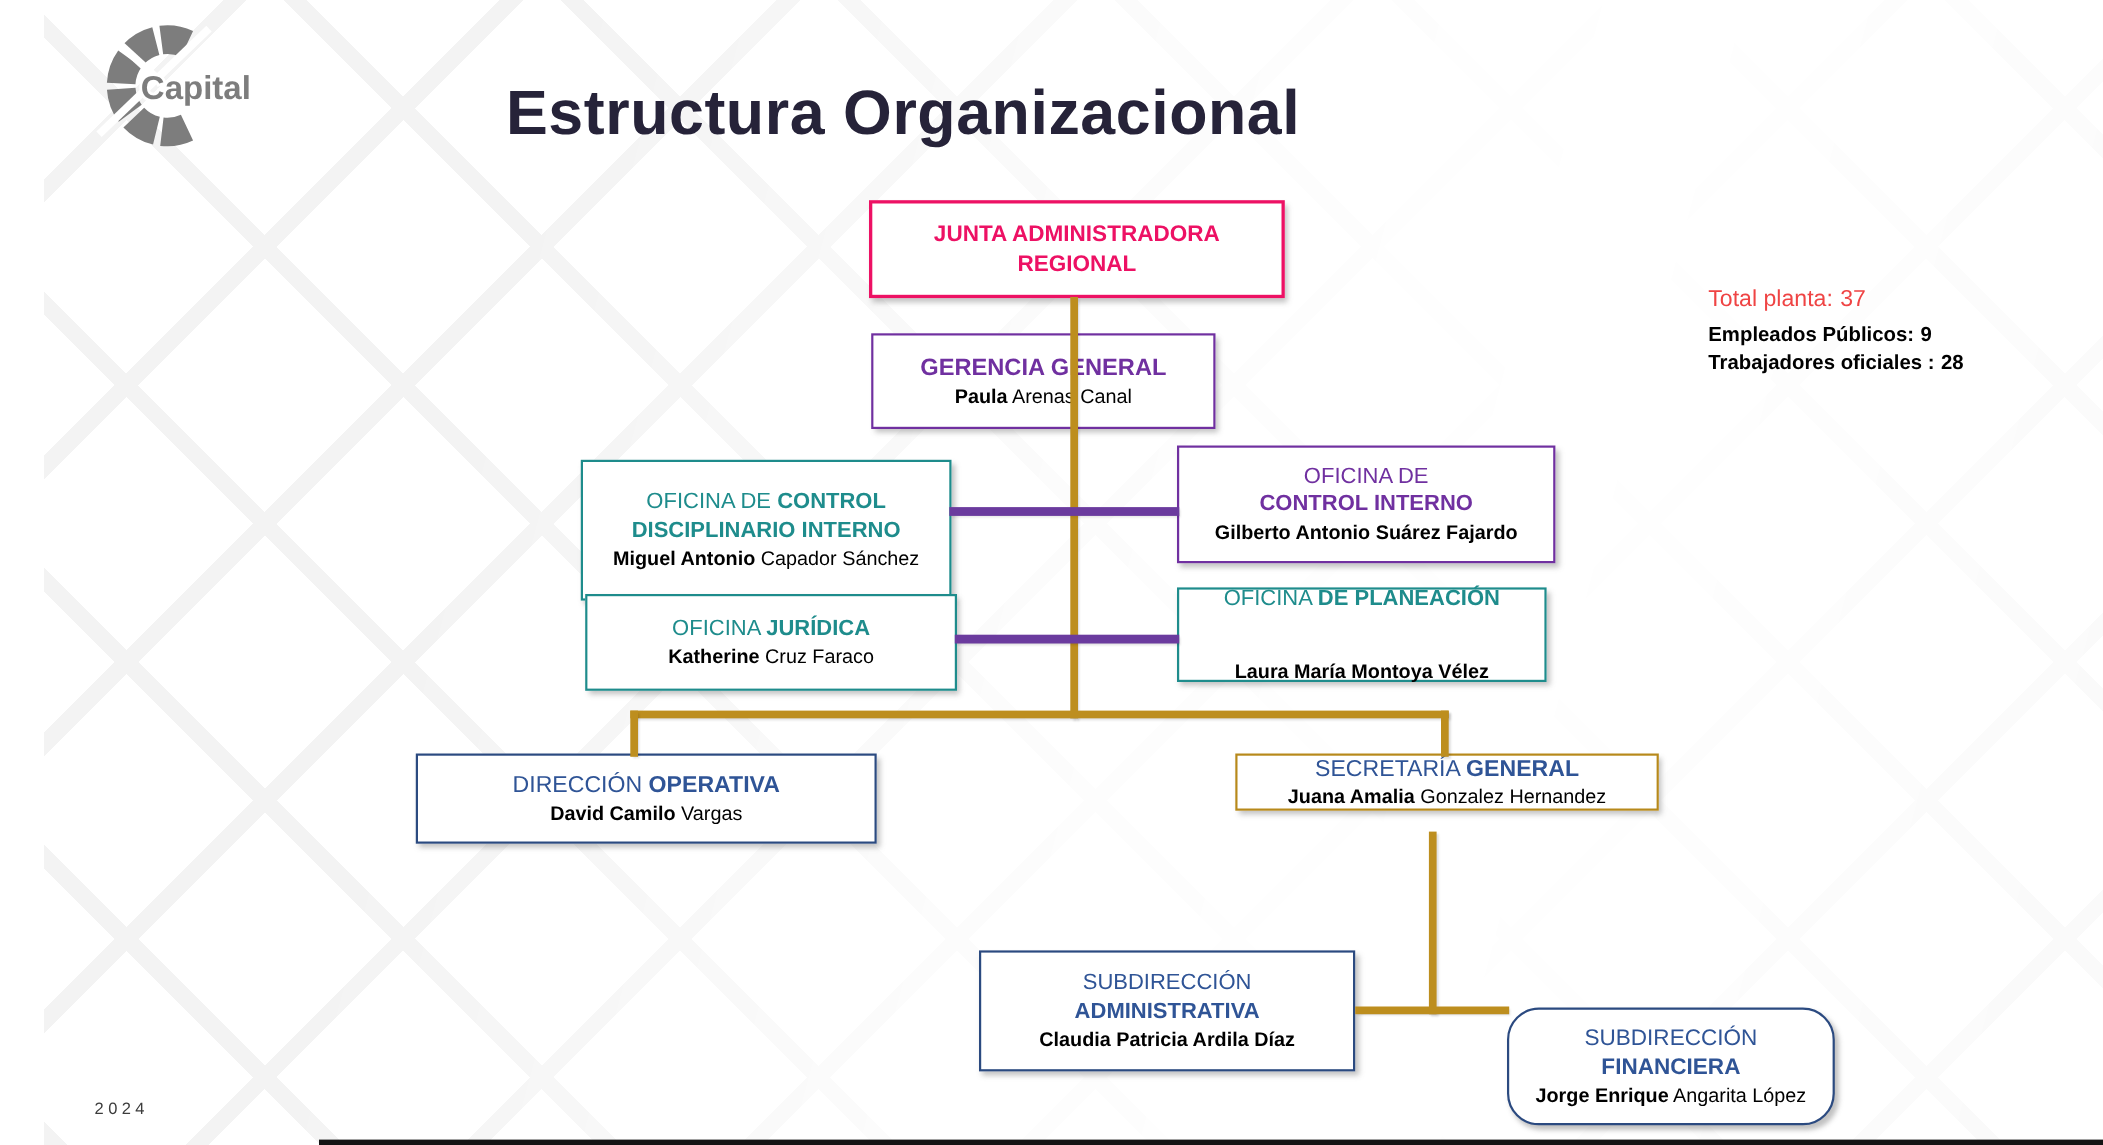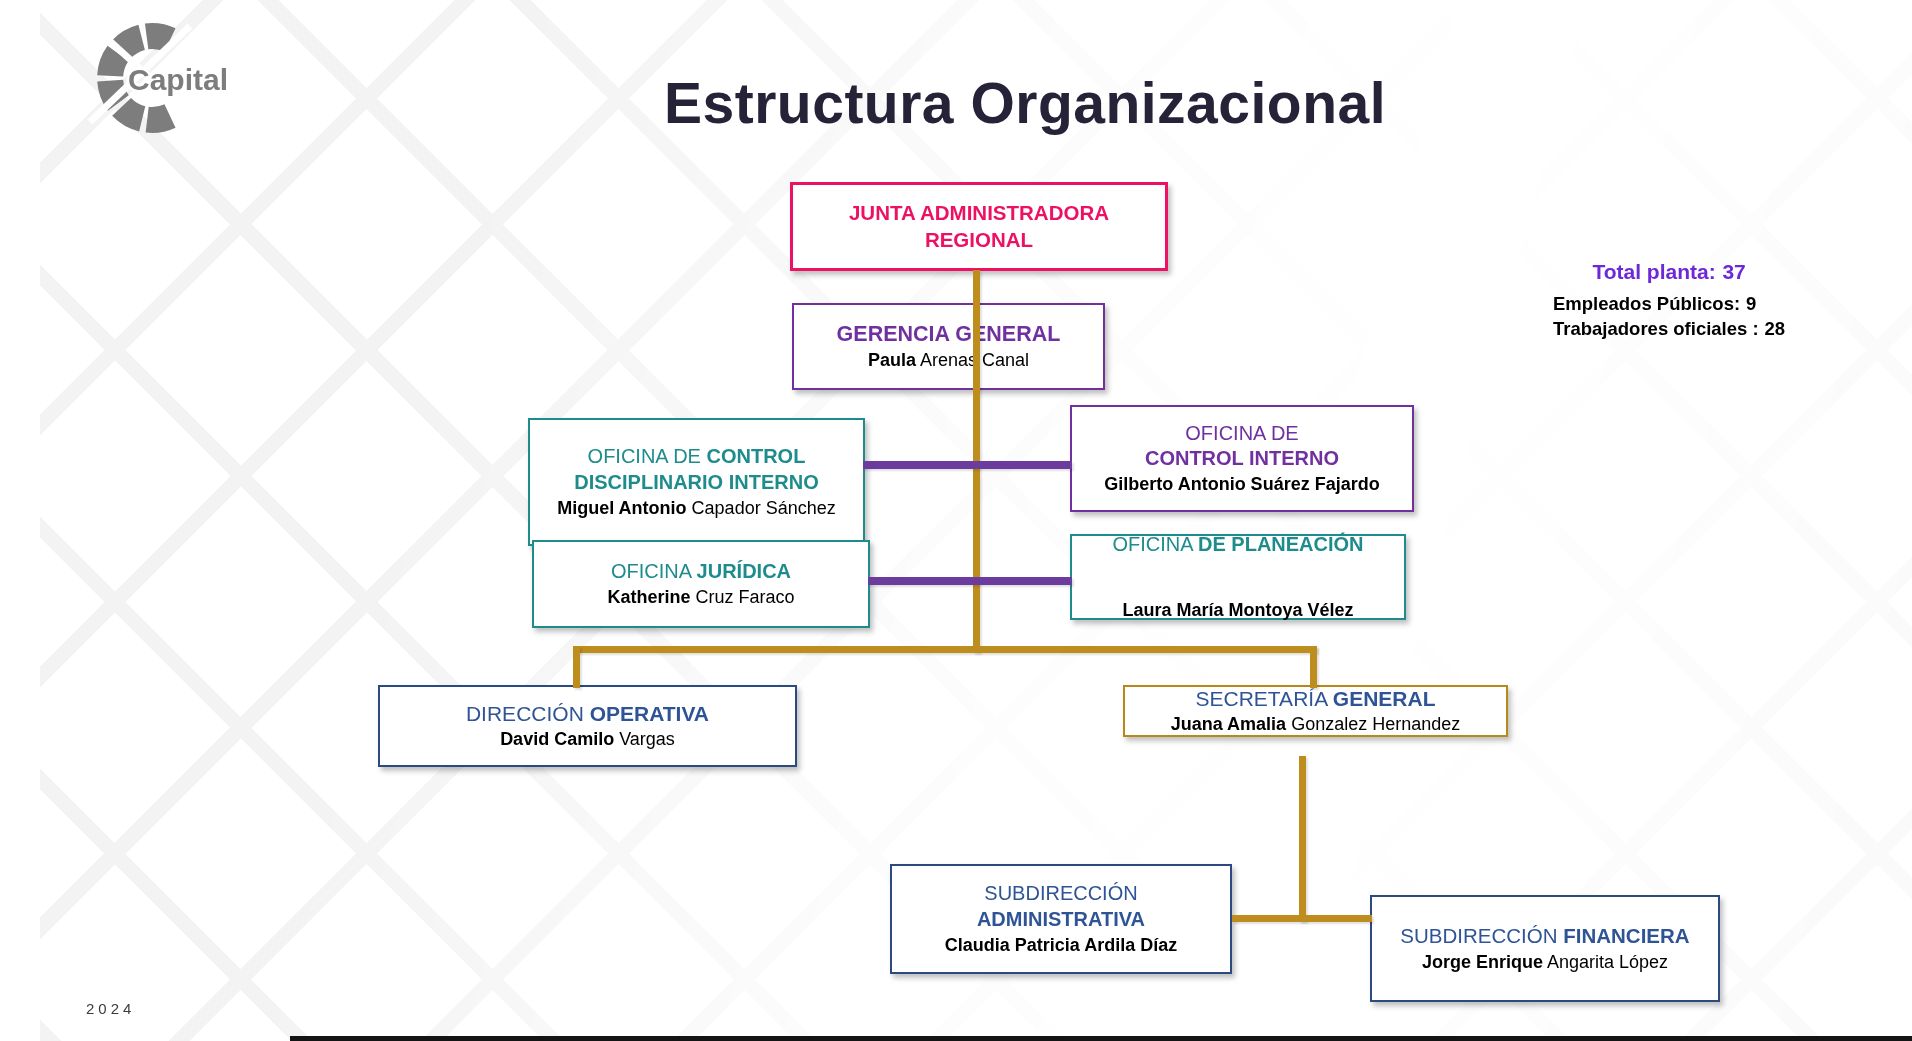--- a/index.html
+++ b/index.html
@@ -15,26 +15,26 @@
     -webkit-mask-image:linear-gradient(105deg,#000 22%,rgba(0,0,0,.25) 48%,rgba(0,0,0,0) 68%,rgba(0,0,0,.5) 100%);
             mask-image:linear-gradient(105deg,#000 22%,rgba(0,0,0,.25) 48%,rgba(0,0,0,0) 68%,rgba(0,0,0,.5) 100%);
   }
 
   
   .logo{position:absolute;left:42px;top:18px;width:190px;height:125px;z-index:3;}
 
   
   .main-title{
     position:absolute;left:420px;top:32px;width:1130px;z-index:3;
-    text-align:center;font-size:57px;font-weight:900;color:#262339;letter-spacing:.5px;
+    font-size:57px;font-weight:900;color:#262339;letter-spacing:.5px;
   }
 
   
   .stats{position:absolute;left:1513px;top:258px;z-index:3;line-height:1.38;}
-  .stat-total{font-size:21px;color:#6d28d9;font-weight:700;margin-bottom:4px;text-align:center;}
+  .stat-total{font-size:21px;color:#ef4444;font-weight:400;margin-bottom:4px;}
   .stat-bold{font-size:18.5px;color:#000;font-weight:700;}
   .stat-line span + span{margin-left:.32em;}
 
   
   .org-canvas{position:absolute;inset:0;z-index:2;}
 
   .org-box{
     position:absolute;background:#fff;border:2.5px solid #888;
     display:flex;flex-direction:column;align-items:center;justify-content:center;
     text-align:center;box-shadow:3px 4px 5px rgba(100,100,100,.40);
@@ -51,21 +51,21 @@
   .box-gerencia .box-title{font-size:21.5px;font-weight:700;}
   .box-disciplinario{left:488px; top:418px; width:337px; height:128px;}
   .box-controlinterno{left:1030px;top:405px; width:344px; height:107px;}
   .box-juridica     {left:492px; top:540px; width:338px; height:88px;}
   .box-planeacion   {left:1030px;top:534px; width:336px; height:86px;gap:40px;}
   .box-operativa    {left:338px; top:685px; width:419px; height:82px;}
   .box-operativa .box-title{font-size:21px;}
   .box-secretaria   {left:1083px;top:685px; width:385px; height:52px;}
   .box-secretaria .box-title{font-size:21px;}
   .box-subadmin     {left:850px; top:864px; width:342px; height:110px;}
-  .box-subfin       {left:1330px;top:895px; width:350px; height:107px;}
+  .box-subfin       {left:1330px;top:916px; width:298px; height:107px;border-radius:29px;}
   .box-subfin .box-title{font-size:20.5px;}
 
   
   .conn{position:absolute;z-index:1;box-shadow:2px 2px 2px rgba(0,0,0,.12);}
   .conn-gold{background:#BD8E1E;}
   .conn-purple{background:#6B3B9E;z-index:1;}
   .c-junta-down   {left:933px; top:270px; width:7px;  height:383px;}
   .c-purple-row1  {left:823px; top:461px; width:209px;height:8px;}
   .c-purple-row2  {left:828px; top:577px; width:204px;height:8px;}
   .c-main-h       {left:533px; top:646px; width:744px;height:7px;}

